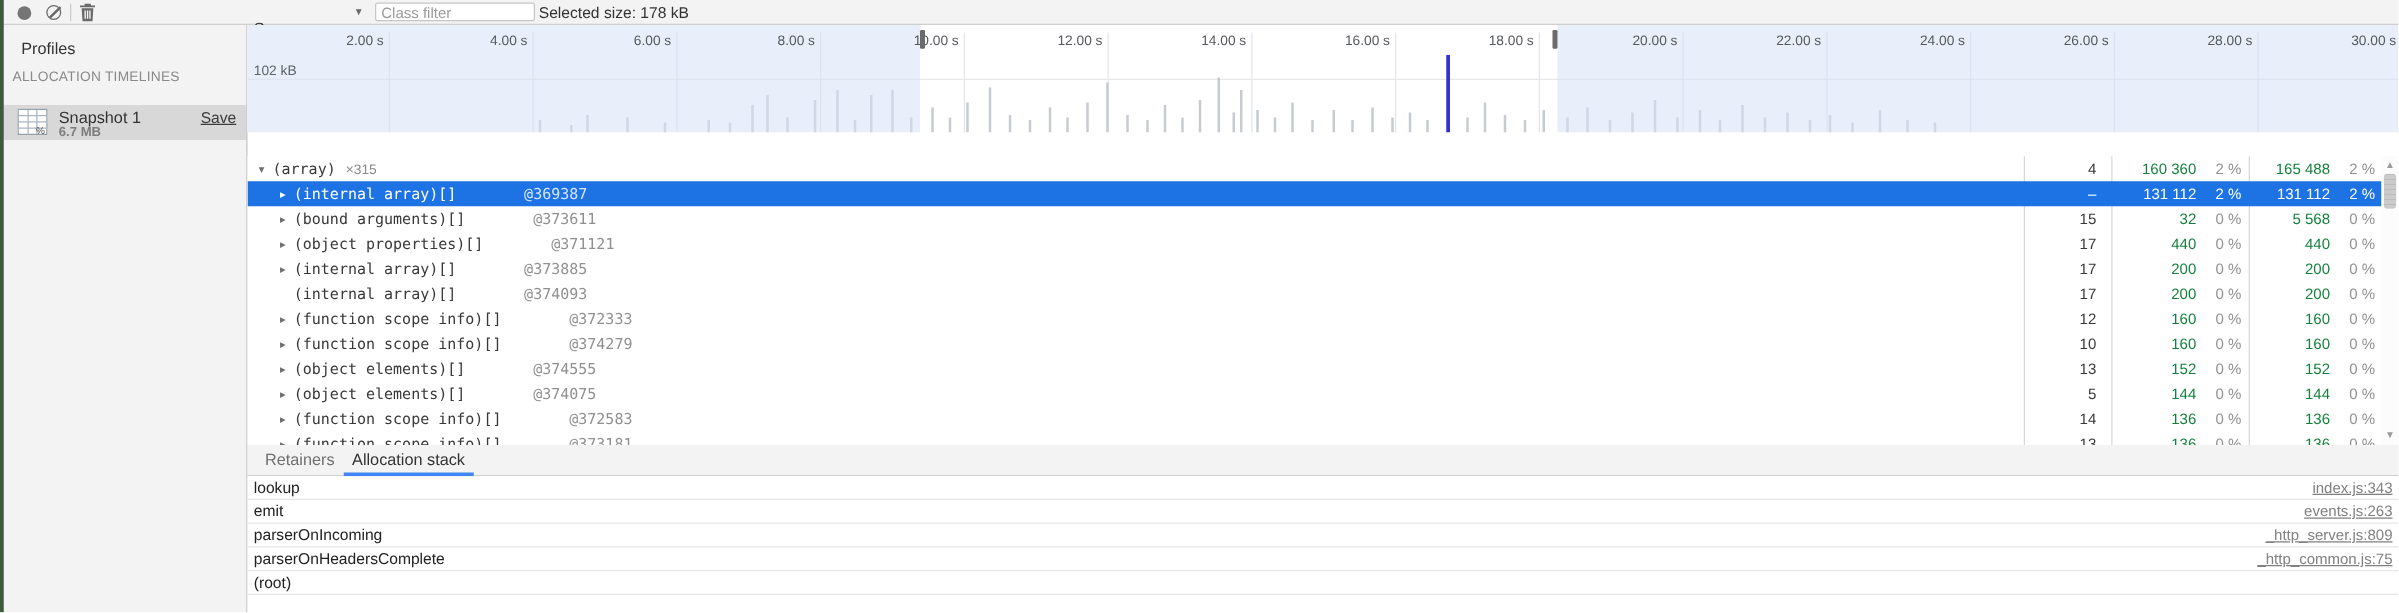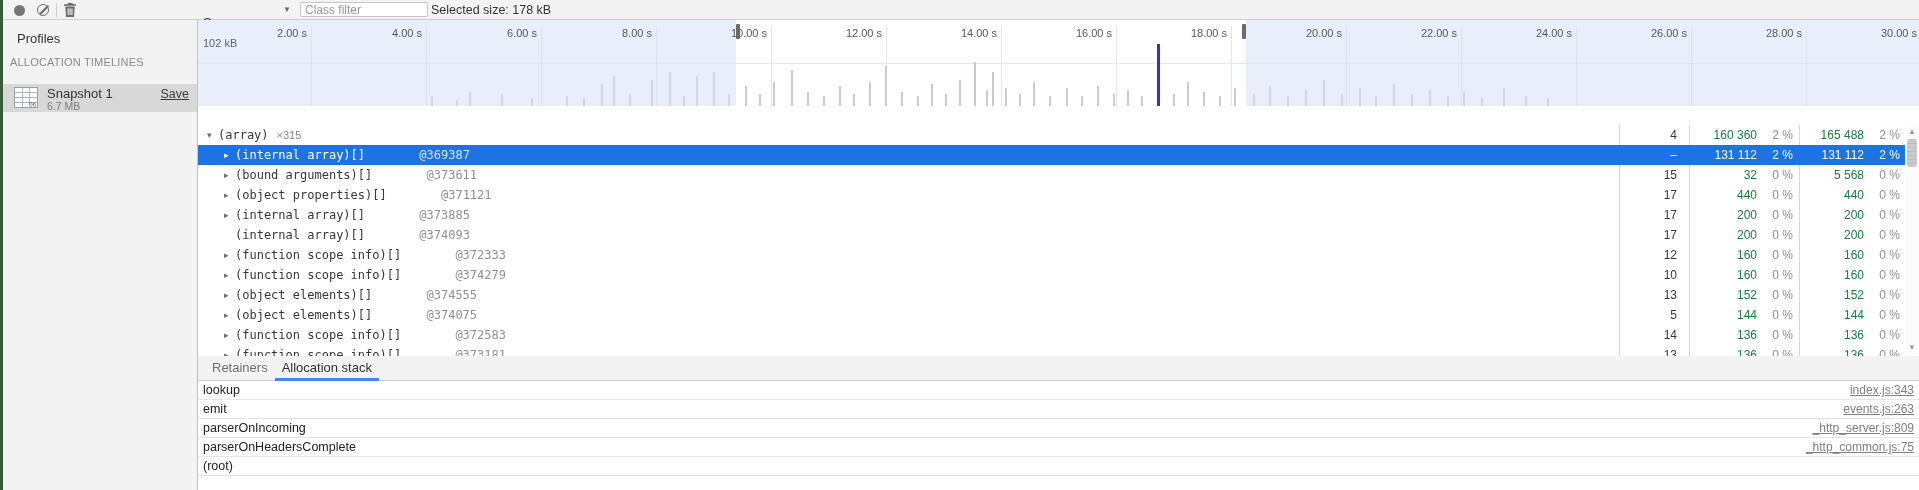--- a/index.html
+++ b/index.html
@@ -28,28 +28,28 @@
   #sidebar{left:3px;top:20px;width:194px;height:470px;background:#f3f3f3;}
   #sidebar-border{left:197px;top:20px;width:1px;height:470px;background:#c2c2c2;}
   #profiles-title{left:14px;top:11px;font-size:13px;color:#333;}
   #alloc-header{left:7px;top:36px;font-size:11px;color:#8a8a8a;letter-spacing:.2px;}
   #snapshot-item{left:0;top:64px;width:194px;height:28px;background:#d8d8d8;}
   #snap-icon{left:11px;top:3px;width:24px;height:21px;background:#fff;border:1px solid #93a1ad;box-sizing:border-box;}
   .snap-line-h{position:absolute;left:0;width:22px;height:1px;background:#a9b6c2;}
   .snap-line-v{position:absolute;top:0;width:1px;height:19px;background:#a9b6c2;}
   #snap-pct{position:absolute;right:1px;bottom:-2px;font-size:8px;color:#555;}
   #snapshot-name{left:44px;top:2px;font-size:13px;color:#333;}
-  #snapshot-size{left:44px;top:16px;font-size:10.5px;color:#7d7d7d;}
+  #snapshot-size{left:44px;top:16px;font-size:10.5px;color:#7d7d7d;font-weight:bold;}
   #snapshot-save{right:8px;top:3px;font-size:12.5px;color:#3c3c3c;text-decoration:underline;cursor:pointer;}
 
   
   #overview{left:198px;top:20px;width:1721px;height:86px;background:#fff;overflow:hidden;}
   .gridline{position:absolute;top:6px;bottom:0;width:1px;background:#e2e6ec;z-index:1;}
   #kb-line{left:0;top:43px;width:1721px;height:1px;background:#e8e8e8;z-index:1;}
-  #kb-label{left:5px;top:17px;font-size:11px;color:#5f6368;z-index:5;}
+  #kb-label{left:5px;top:31px;font-size:11px;color:#5f6368;z-index:5;}
   .tick-label{position:absolute;top:7px;width:70px;text-align:right;font-size:11px;color:#55585c;z-index:5;}
   .bar{position:absolute;bottom:0;width:2px;background:#c7ccd3;z-index:2;}
   .bar.sel{width:3px;background:#3333cc;}
   .dim{position:absolute;top:0;bottom:0;background:rgba(214,226,246,0.55);z-index:3;}
   .handle{position:absolute;top:4px;width:4px;height:15px;background:#6b6b6b;border-radius:1px;z-index:6;}
 
   
   #grid-header{left:198px;top:106px;width:1721px;height:19px;background:#f3f3f3;
                border-top:1px solid #d0d0d0;border-bottom:1px solid #d0d0d0;box-sizing:border-box;z-index:4;}
   .hcell{position:absolute;top:0;height:17px;line-height:17px;font-size:12px;color:#333;}

